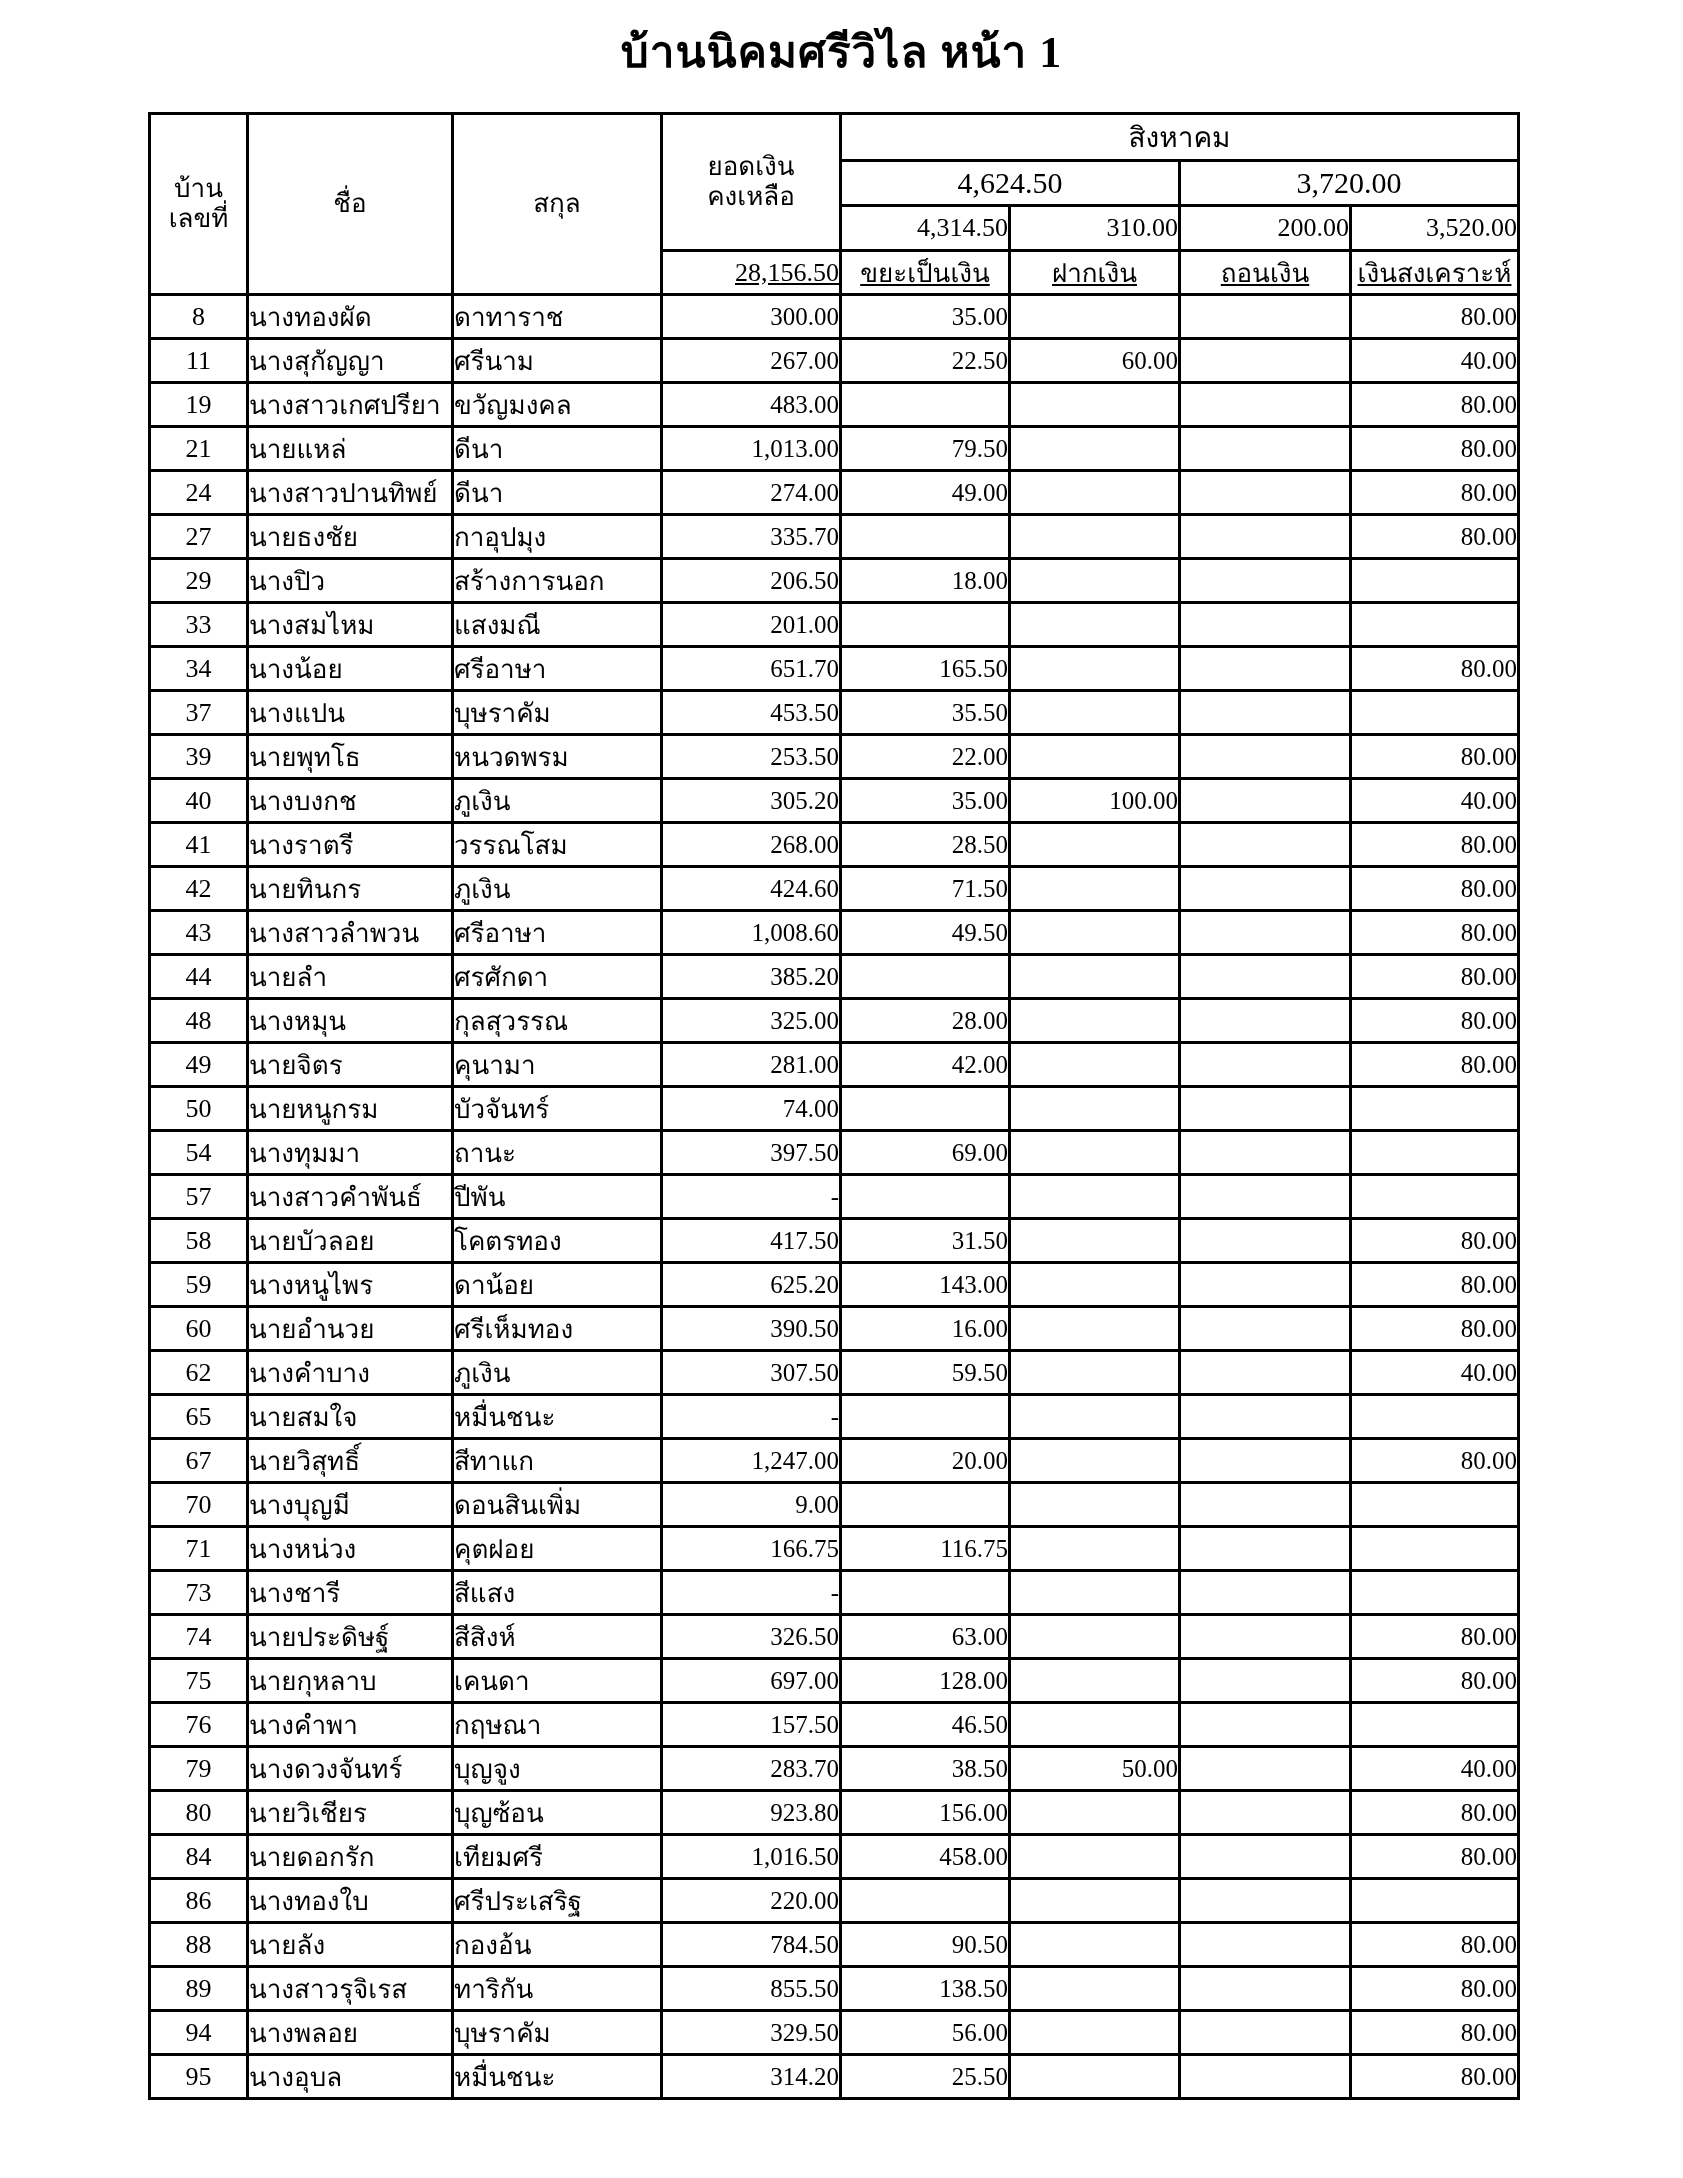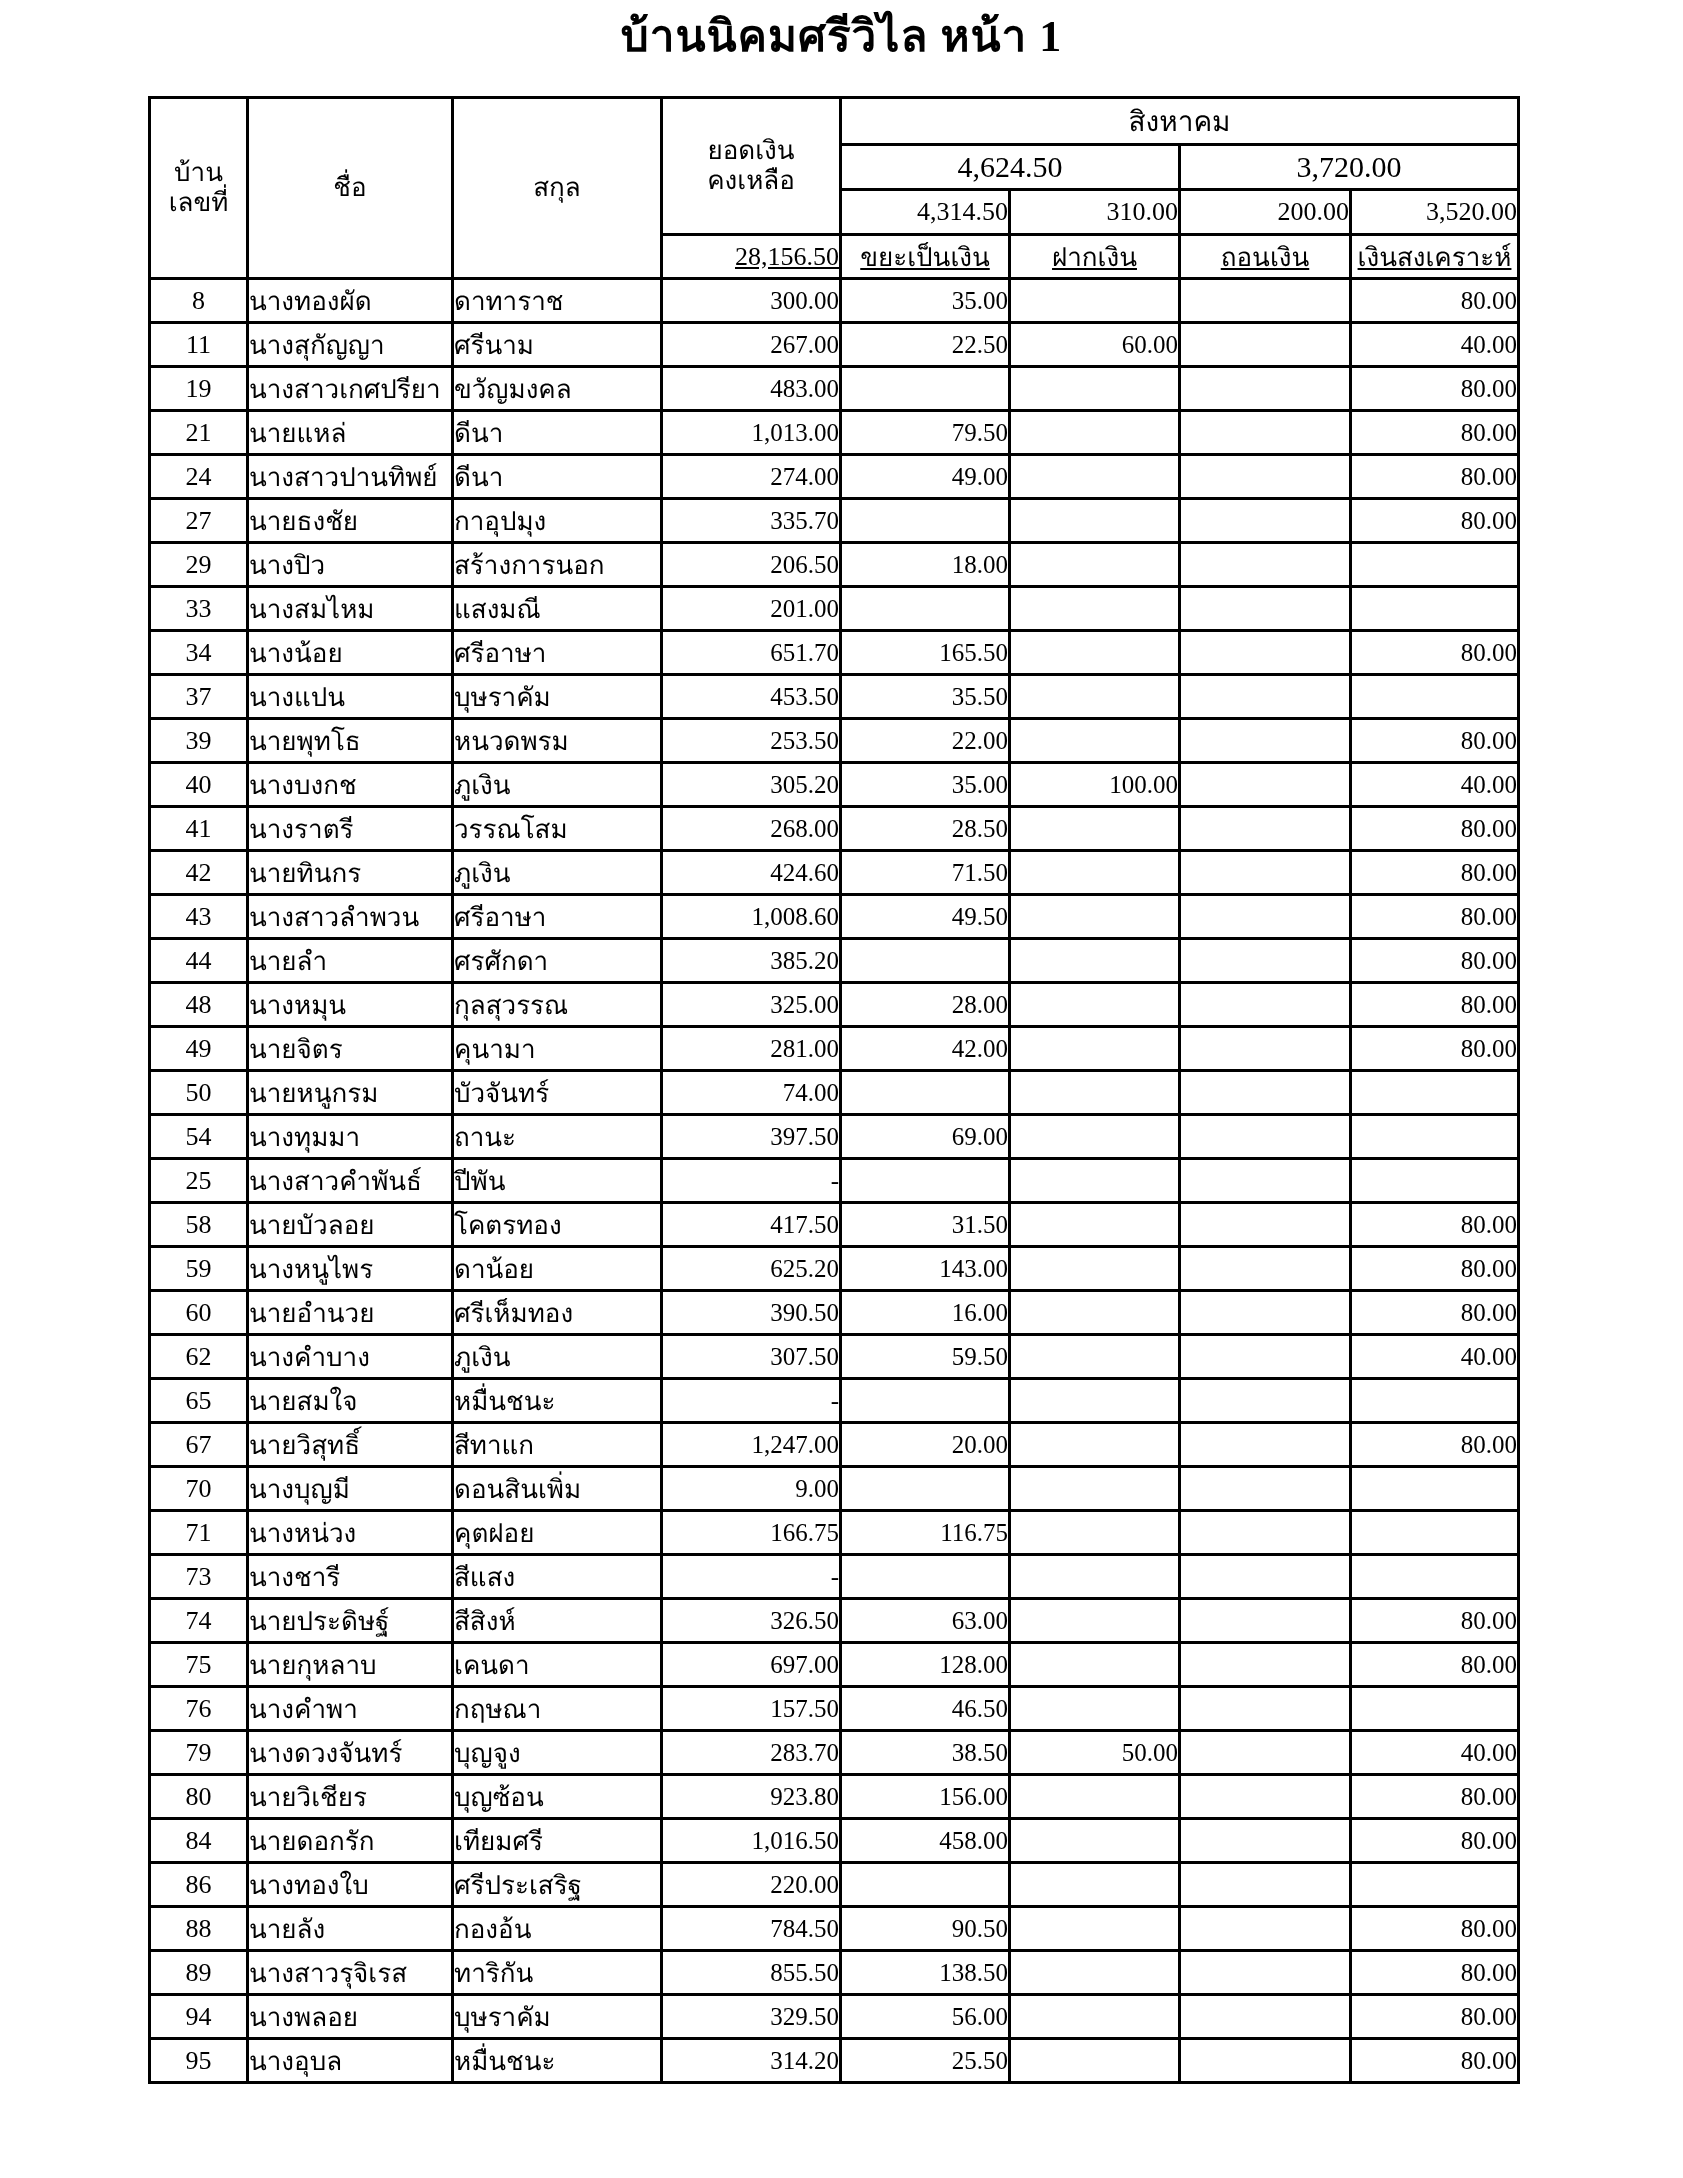--- a/index.html
+++ b/index.html
@@ -6,20 +6,21 @@
   body {
     width:1683px; height:2178px;
     background:#ffffff;
     font-family:"Liberation Serif","DejaVu Serif",serif;
     color:#000;
   }
   .title {
     text-align:center;
     font-size:44px;
     font-weight:bold;
+    padding-top:16px;
     letter-spacing:1px;
   }
   table.sheet {
     border-collapse:collapse;
     table-layout:fixed;
     margin:26px 0 0 148px;
     width:1370px;
   }
   table.sheet th, table.sheet td {
     border:3px solid #000;
@@ -289,21 +290,21 @@
         <td class="c-no">54</td>
         <td class="c-name">นางทุมมา</td>
         <td class="c-name">ถานะ</td>
         <td class="c-money">397.50</td>
         <td class="c-money">69.00</td>
         <td class="c-money"></td>
         <td class="c-money"></td>
         <td class="c-money"></td>
       </tr>
       <tr>
-        <td class="c-no">25</td>
+        <td class="c-no">57</td>
         <td class="c-name">นางสาวคำพันธ์</td>
         <td class="c-name">ปีพัน</td>
         <td class="c-money c-dash">-</td>
         <td class="c-money"></td>
         <td class="c-money"></td>
         <td class="c-money"></td>
         <td class="c-money"></td>
       </tr>
       <tr>
         <td class="c-no">58</td>

